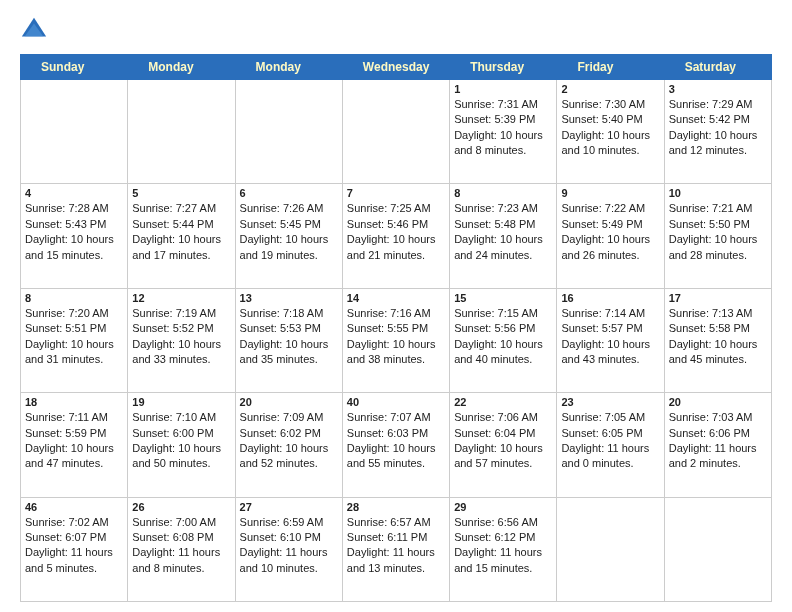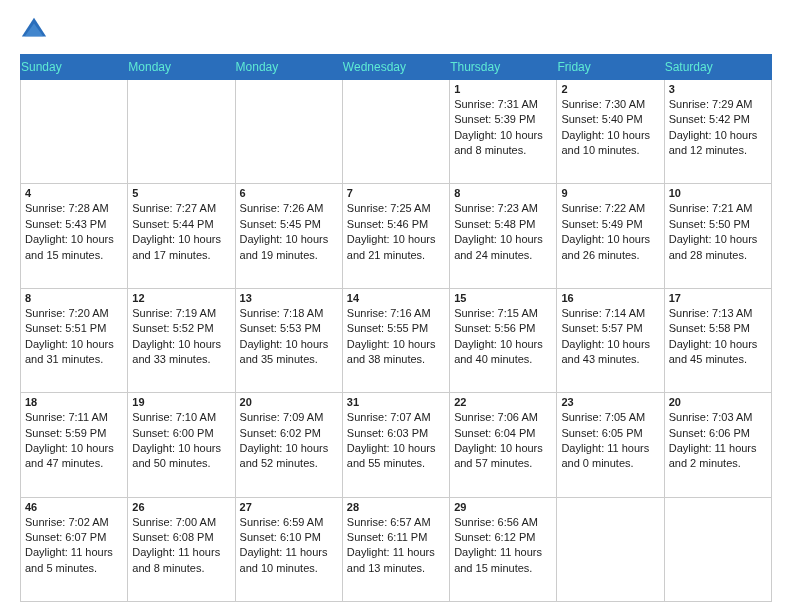--- a/index.html
+++ b/index.html
@@ -61,24 +61,24 @@
     }
     .calendar {
       flex: 1;
       border: 1px solid #ccc;
       border-collapse: collapse;
       width: 100%;
       table-layout: fixed;
     }
     .calendar th {
       background: #2a6ebb;
-      color: #5eead4;
+      color: #fef9c3;
       font-size: 12px;
-      font-weight: normal;
-      padding: 5px 0;
+      font-weight: bold;
+      padding: 5px 20px;
       border: 1px solid #2a6ebb;
       text-align: left;
     }
     .calendar td {
       border: 1px solid #ccc;
       vertical-align: top;
       padding: 3px 4px;
       font-size: 9.5px;
       color: #222;
       height: 88px;
@@ -216,21 +216,21 @@
           </td>
           <td>
             <span class="day-num">19</span>
             <div class="day-info">Sunrise: 7:10 AM<br>Sunset: 6:00 PM<br>Daylight: 10 hours<br>and 50 minutes.</div>
           </td>
           <td>
             <span class="day-num">20</span>
             <div class="day-info">Sunrise: 7:09 AM<br>Sunset: 6:02 PM<br>Daylight: 10 hours<br>and 52 minutes.</div>
           </td>
           <td>
-            <span class="day-num">31</span>
+            <span class="day-num">40</span>
             <div class="day-info">Sunrise: 7:07 AM<br>Sunset: 6:03 PM<br>Daylight: 10 hours<br>and 55 minutes.</div>
           </td>
           <td>
             <span class="day-num">22</span>
             <div class="day-info">Sunrise: 7:06 AM<br>Sunset: 6:04 PM<br>Daylight: 10 hours<br>and 57 minutes.</div>
           </td>
           <td>
             <span class="day-num">23</span>
             <div class="day-info">Sunrise: 7:05 AM<br>Sunset: 6:05 PM<br>Daylight: 11 hours<br>and 0 minutes.</div>
           </td>

